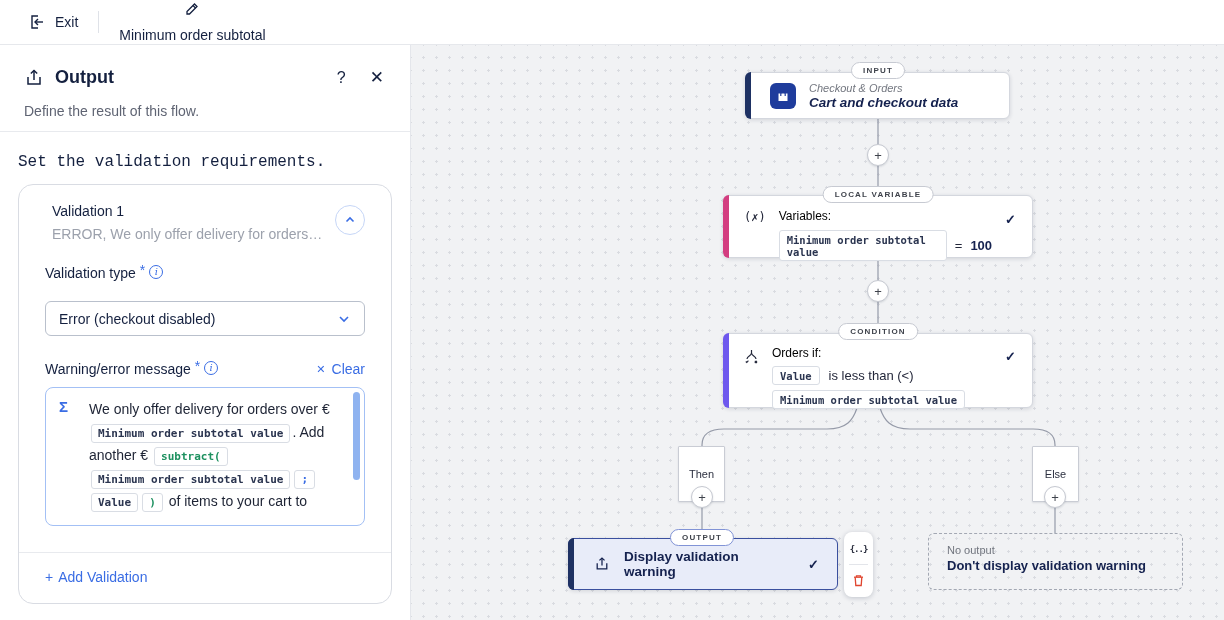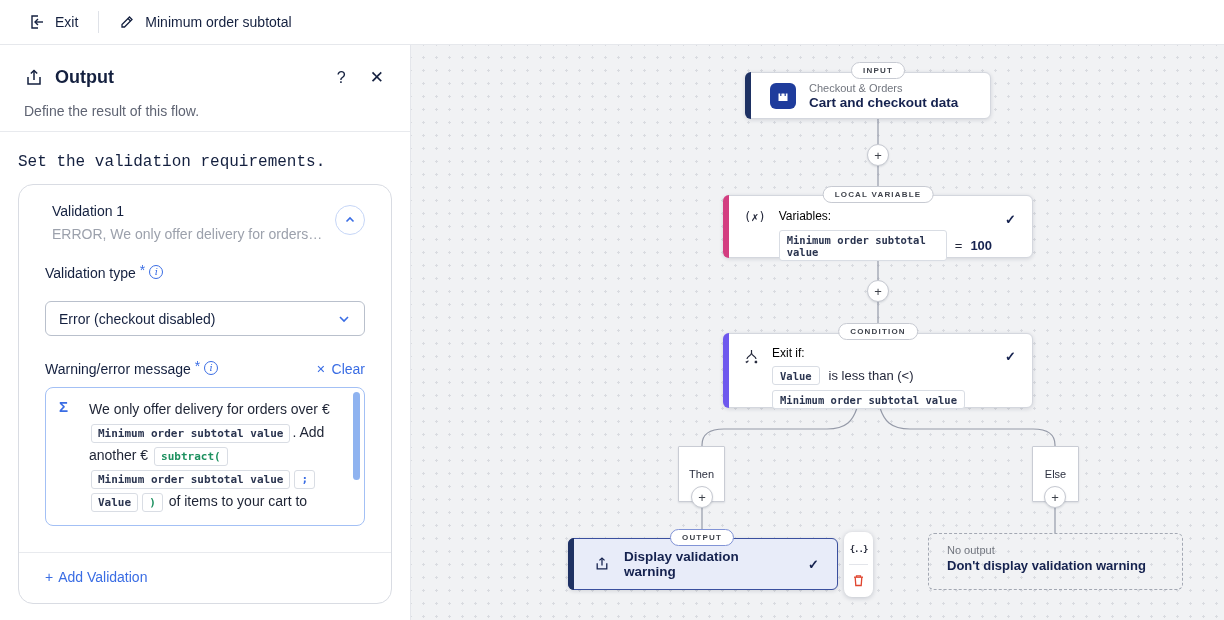--- a/index.html
+++ b/index.html
@@ -4,21 +4,21 @@
 <style>
   * { margin:0; padding:0; box-sizing:border-box; }
   html,body { width:1224px; height:620px; overflow:hidden; background:#fff;
               font-family:"Liberation Sans", sans-serif; color:#14203f; }
 
   
   .topbar { height:45px; background:#fff; border-bottom:1px solid #e6e8ec;
             display:flex; align-items:center; padding:0 28px; gap:20px; }
   .tb-exit { display:flex; align-items:center; gap:9px; font-size:14px; color:#14203f; cursor:pointer; }
   .tb-divider { width:1px; height:22px; background:#dfe2e8; }
-  .tb-flow { display:flex; align-items:center; gap:10px; font-size:14px; color:#14203f; }
+  .tb-flow { display:flex; align-items:center; gap:10px; font-size:14px; color:#14203f;flex-direction:column; }
 
   
   .main { display:flex; height:575px; }
 
   
   .panel { width:411px; background:#fff; border-right:1px solid #e4e6eb; position:relative; flex:none; }
   .panel-header { padding:22px 26px 0 24px; display:flex; align-items:center; gap:11px; }
   .panel-title { font-size:18px; font-weight:bold; color:#14203f; }
   .panel-actions { margin-left:auto; display:flex; align-items:center; gap:24px; }
   .help-btn { font-size:16px; color:#14203f; cursor:pointer; }
@@ -77,22 +77,22 @@
            font-size:8px; font-weight:bold; letter-spacing:1.2px; color:#3f434c;
            padding:3px 11px; white-space:nowrap; }
   .badge.sel { border-color:#8193d6; }
 
   .node { position:absolute; z-index:2; background:#fff; border:1px solid #d4d7de;
           border-radius:6px; box-shadow:0 1px 4px rgba(20,30,60,.14); }
   .accent { position:absolute; left:-1px; top:-1px; bottom:-1px; width:6px;
             border-radius:6px 0 0 6px; }
   .acc-navy { background:#1e3163; } .acc-pink { background:#d33d80; } .acc-purple { background:#6e58ee; }
 
-  .input-node { left:334px; top:27px; width:246px; height:47px;
-                display:flex; align-items:center; gap:13px; padding-left:24px; }
+  .input-node { left:334px; top:27px; width:265px; height:47px;
+                display:flex; align-items:center; gap:13px; padding-left:24px;font-style:italic; }
   .bag-icon { width:26px; height:26px; border-radius:6px; background:#1f3c9c; flex:none;
               display:flex; align-items:center; justify-content:center; }
   .node-cat { font-size:11px; color:#72767f; }
   .node-title { font-size:13.5px; font-weight:bold; color:#15224f; margin-top:1px; }
 
   .lv-node { left:312px; top:150px; width:310px; height:63px; padding:13px 16px 0 20px;
              display:flex; gap:13px; }
   .var-icon { font-family:"DejaVu Sans Mono", monospace; font-size:12px; color:#23273a; margin-top:1px; flex:none; }
   .node-graytext { font-size:12px; color:#000000; }
   .chip { font-family:"DejaVu Sans Mono", monospace; font-size:10.5px; font-weight:bold; color:#2b3550;
@@ -285,21 +285,21 @@
       <div class="accent acc-purple"></div>
       <svg class="ic" width="17" height="17" viewBox="0 0 17 17" fill="none" stroke="#23273a" stroke-width="1.2" style="margin-top:2px; flex:none;">
         <path d="M8.5 2 V5"></path>
           <path d="M8.5 5 C8.5 8 4 8 4 11"></path>
           <path d="M8.5 5 C8.5 8 13 8 13 11"></path>
         <path d="M2.8 13.5 L3.8 14.5 L5.4 12.6" stroke-width="1.1"></path>
         <path d="M11.8 12.8 L14 15" stroke-width="1.1"></path>
           <path d="M14 12.8 L11.8 15" stroke-width="1.1"></path>
       </svg>
       <div>
-        <div class="node-graytext">Exit if:</div>
+        <div class="node-graytext">Orders if:</div>
         <div class="cond-row2">
           <span class="chip">Value</span>
           <span>is less than (&lt;)</span>
         </div>
         <div class="cond-row3">
           <span class="chip">Minimum order subtotal value</span>
         </div>
       </div>
       <span class="check" style="margin-top:3px;">✓</span>
     </div>

